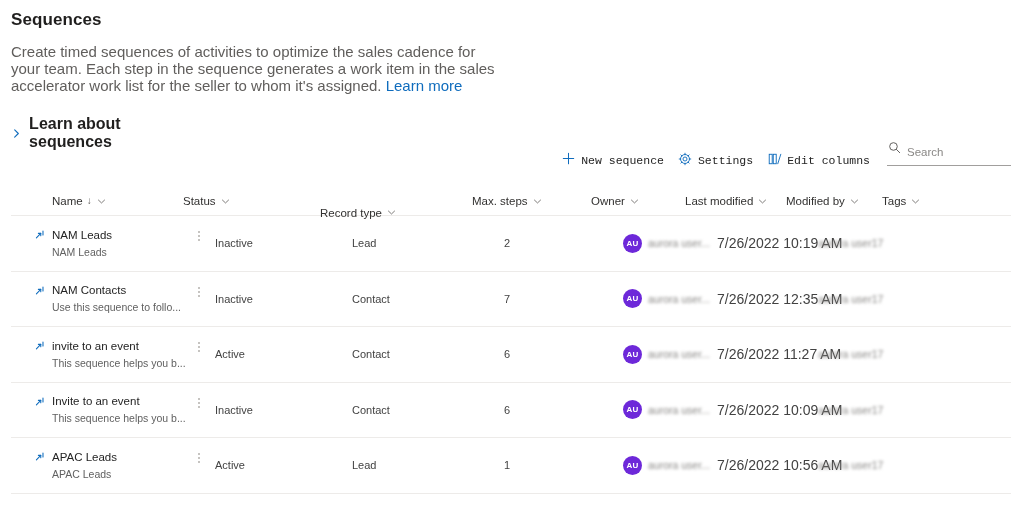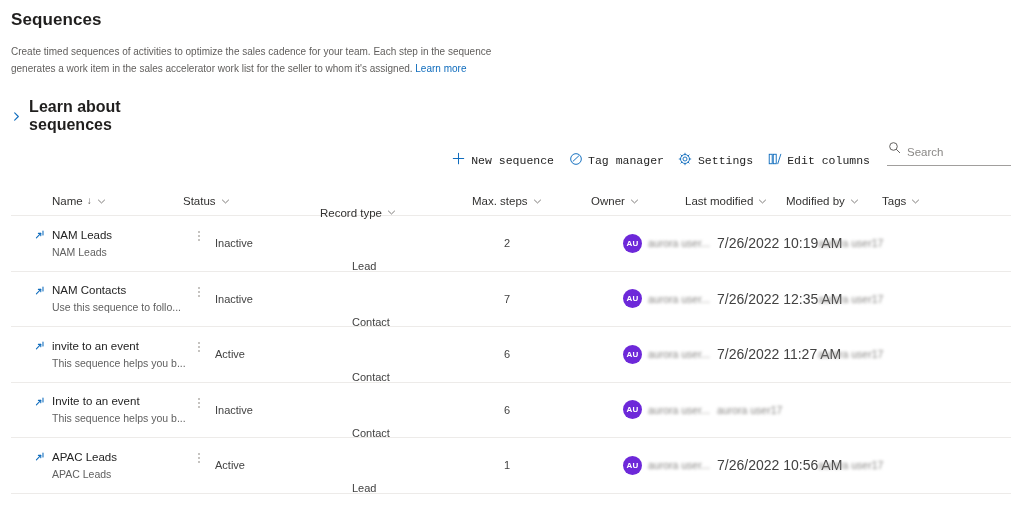--- a/index.html
+++ b/index.html
@@ -19,21 +19,21 @@
   
   .page-header { padding: 10px 0 0 11px; }
   .page-title {
     font-size: 17px;
     font-weight: 600;
     color: #201f1e;
     letter-spacing: 0.1px;
     margin: 0 0 13px 0;
   }
   .page-desc {
-    font-size: 10px;
+    font-size: 15px;
     line-height: 17px;
     color: #605e5c;
     max-width: 486px;
     margin: 0;
   }
   .learn-more-link {
     color: #0f6cbd;
     text-decoration: none;
   }
 
@@ -166,21 +166,21 @@
   .c-status { width: 137px; }
   .c-record { width: 152px; margin-top: 23px; }
   .c-steps  { width: 119px; }
   .c-owner  { width: 94px; }
   .c-modified { width: 101px; }
   .c-modby  { width: 96px; }
   .c-tags   { width: 60px; }
 
   .grid-row {
     display: flex;
-    align-items: flex-start;
+    align-items: flex-end;
     height: 55.5px;
     border-bottom: 1px solid #edebe9;
     box-sizing: border-box;
     cursor: pointer;
   }
 
   .cell {
     display: flex;
     align-items: center;
     font-size: 11.5px;
@@ -293,29 +293,20 @@
 
   <button class="cmd-btn">
     <span class="cmd-icon">
       <svg width="13" height="13" viewBox="0 0 14 14" aria-hidden="true">
         <path d="M7 1.4 V12.6 M1.4 7 H12.6" stroke="currentColor" stroke-width="1.1" stroke-linecap="round"></path>
       </svg>
     </span>
     <span class="cmd-label">New sequence</span>
   </button>
 
-  <button class="cmd-btn">
-    <span class="cmd-icon">
-      <svg width="14" height="14" viewBox="0 0 16 16" fill="none" aria-hidden="true">
-        <circle cx="8" cy="8" r="6.1" stroke="currentColor" stroke-width="1.1"></circle>
-        <path d="M4.6 10.6 L11 4.6" stroke="currentColor" stroke-width="1.1" stroke-linecap="round"></path>
-      </svg>
-    </span>
-    <span class="cmd-label">Tag manager</span>
-  </button>
 
   <button class="cmd-btn">
     <span class="cmd-icon">
       <svg width="14" height="14" viewBox="0 0 16 16" fill="none" aria-hidden="true">
         <circle cx="8" cy="8" r="2.3" stroke="currentColor" stroke-width="1.05"></circle>
         <path d="M8 1.4 L8 3 M8 13 L8 14.6 M1.4 8 L3 8 M13 8 L14.6 8
                  M3.3 3.3 L4.5 4.5 M11.5 11.5 L12.7 12.7
                  M12.7 3.3 L11.5 4.5 M4.5 11.5 L3.3 12.7" stroke="currentColor" stroke-width="1.05" stroke-linecap="round"></path>
         <circle cx="8" cy="8" r="5.1" stroke="currentColor" stroke-width="1.05"></circle>
       </svg>
@@ -568,20 +559,23 @@
     <div class="cell c-record">
       <span class="record-text">Contact</span>
     </div>
     <div class="cell c-steps">
       <span class="steps">6</span>
     </div>
     <div class="cell owner-cell c-owner">
       <span class="avatar">AU</span>
       <span class="redacted">aurora user...</span>
     </div>
+    <div class="cell c-modified">
+      <span class="ts">7/26/2022 10:09 AM</span>
+    </div>
     <div class="cell c-modby">
       <span class="redacted-modby">aurora user17</span>
     </div>
     <div class="cell c-tags">
       <span class="ts"></span>
     </div>
   </div>
 
   <div class="grid-row">
     <div class="cell name-cell c-name">

